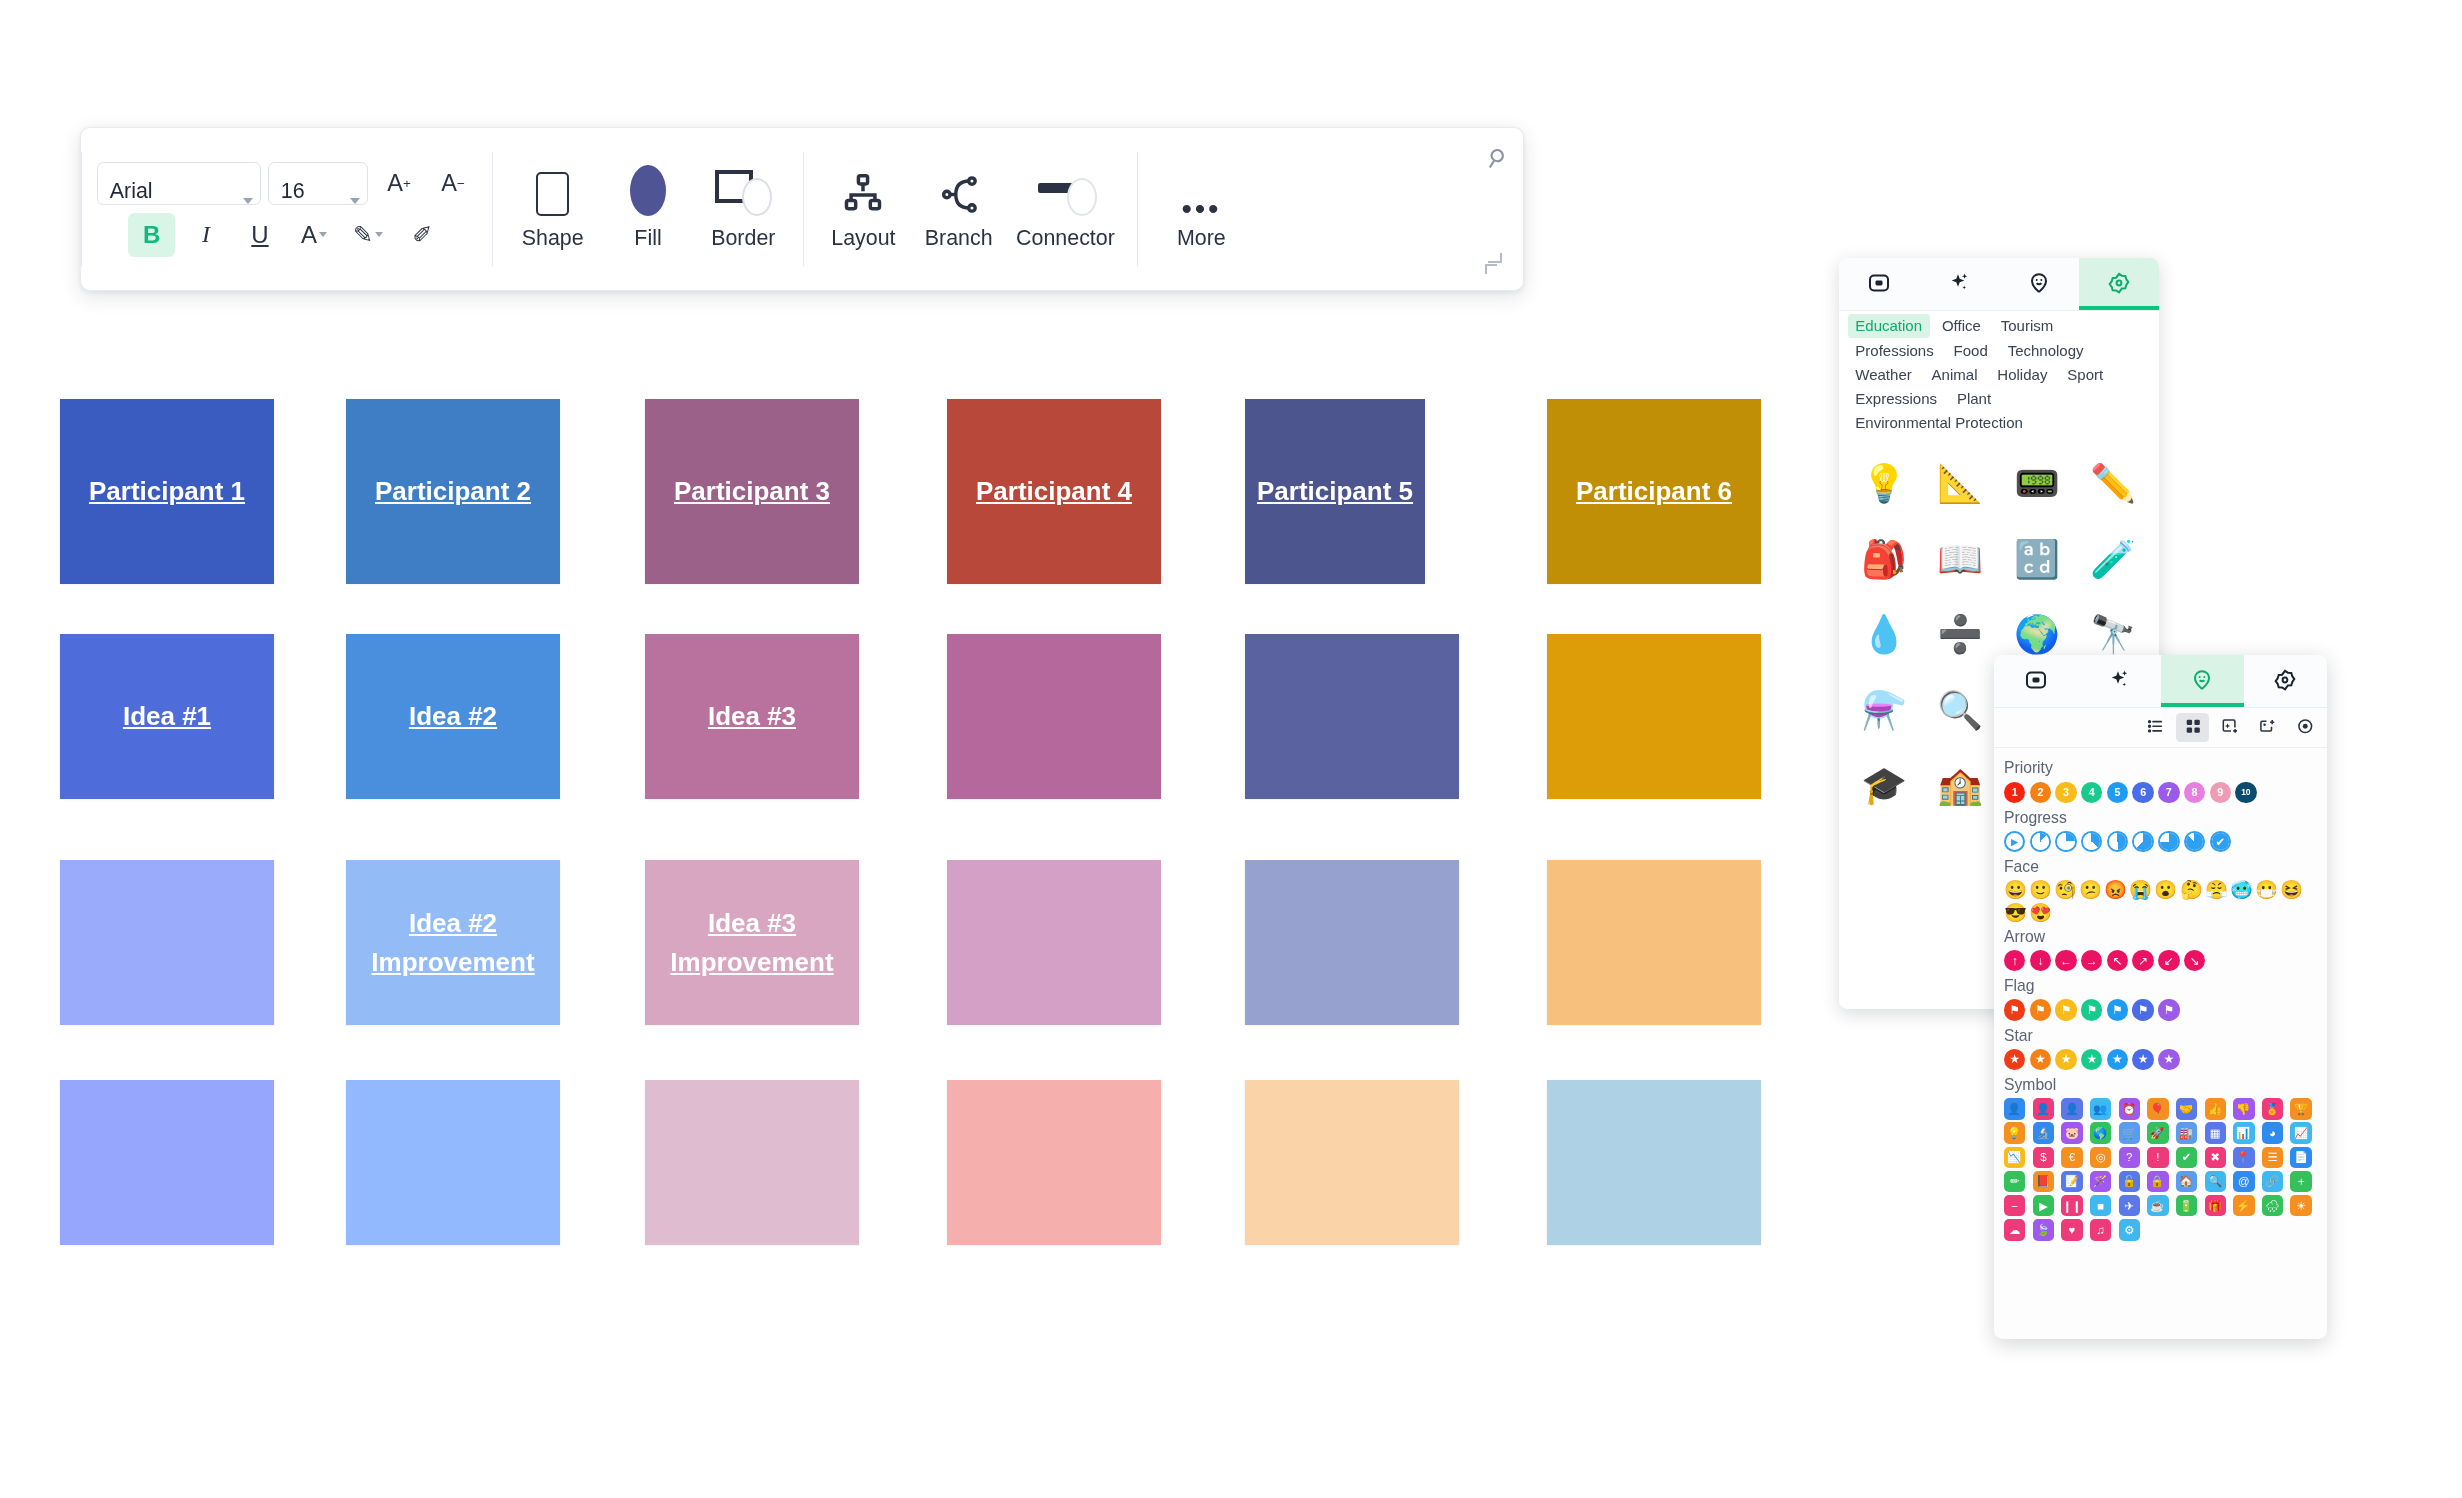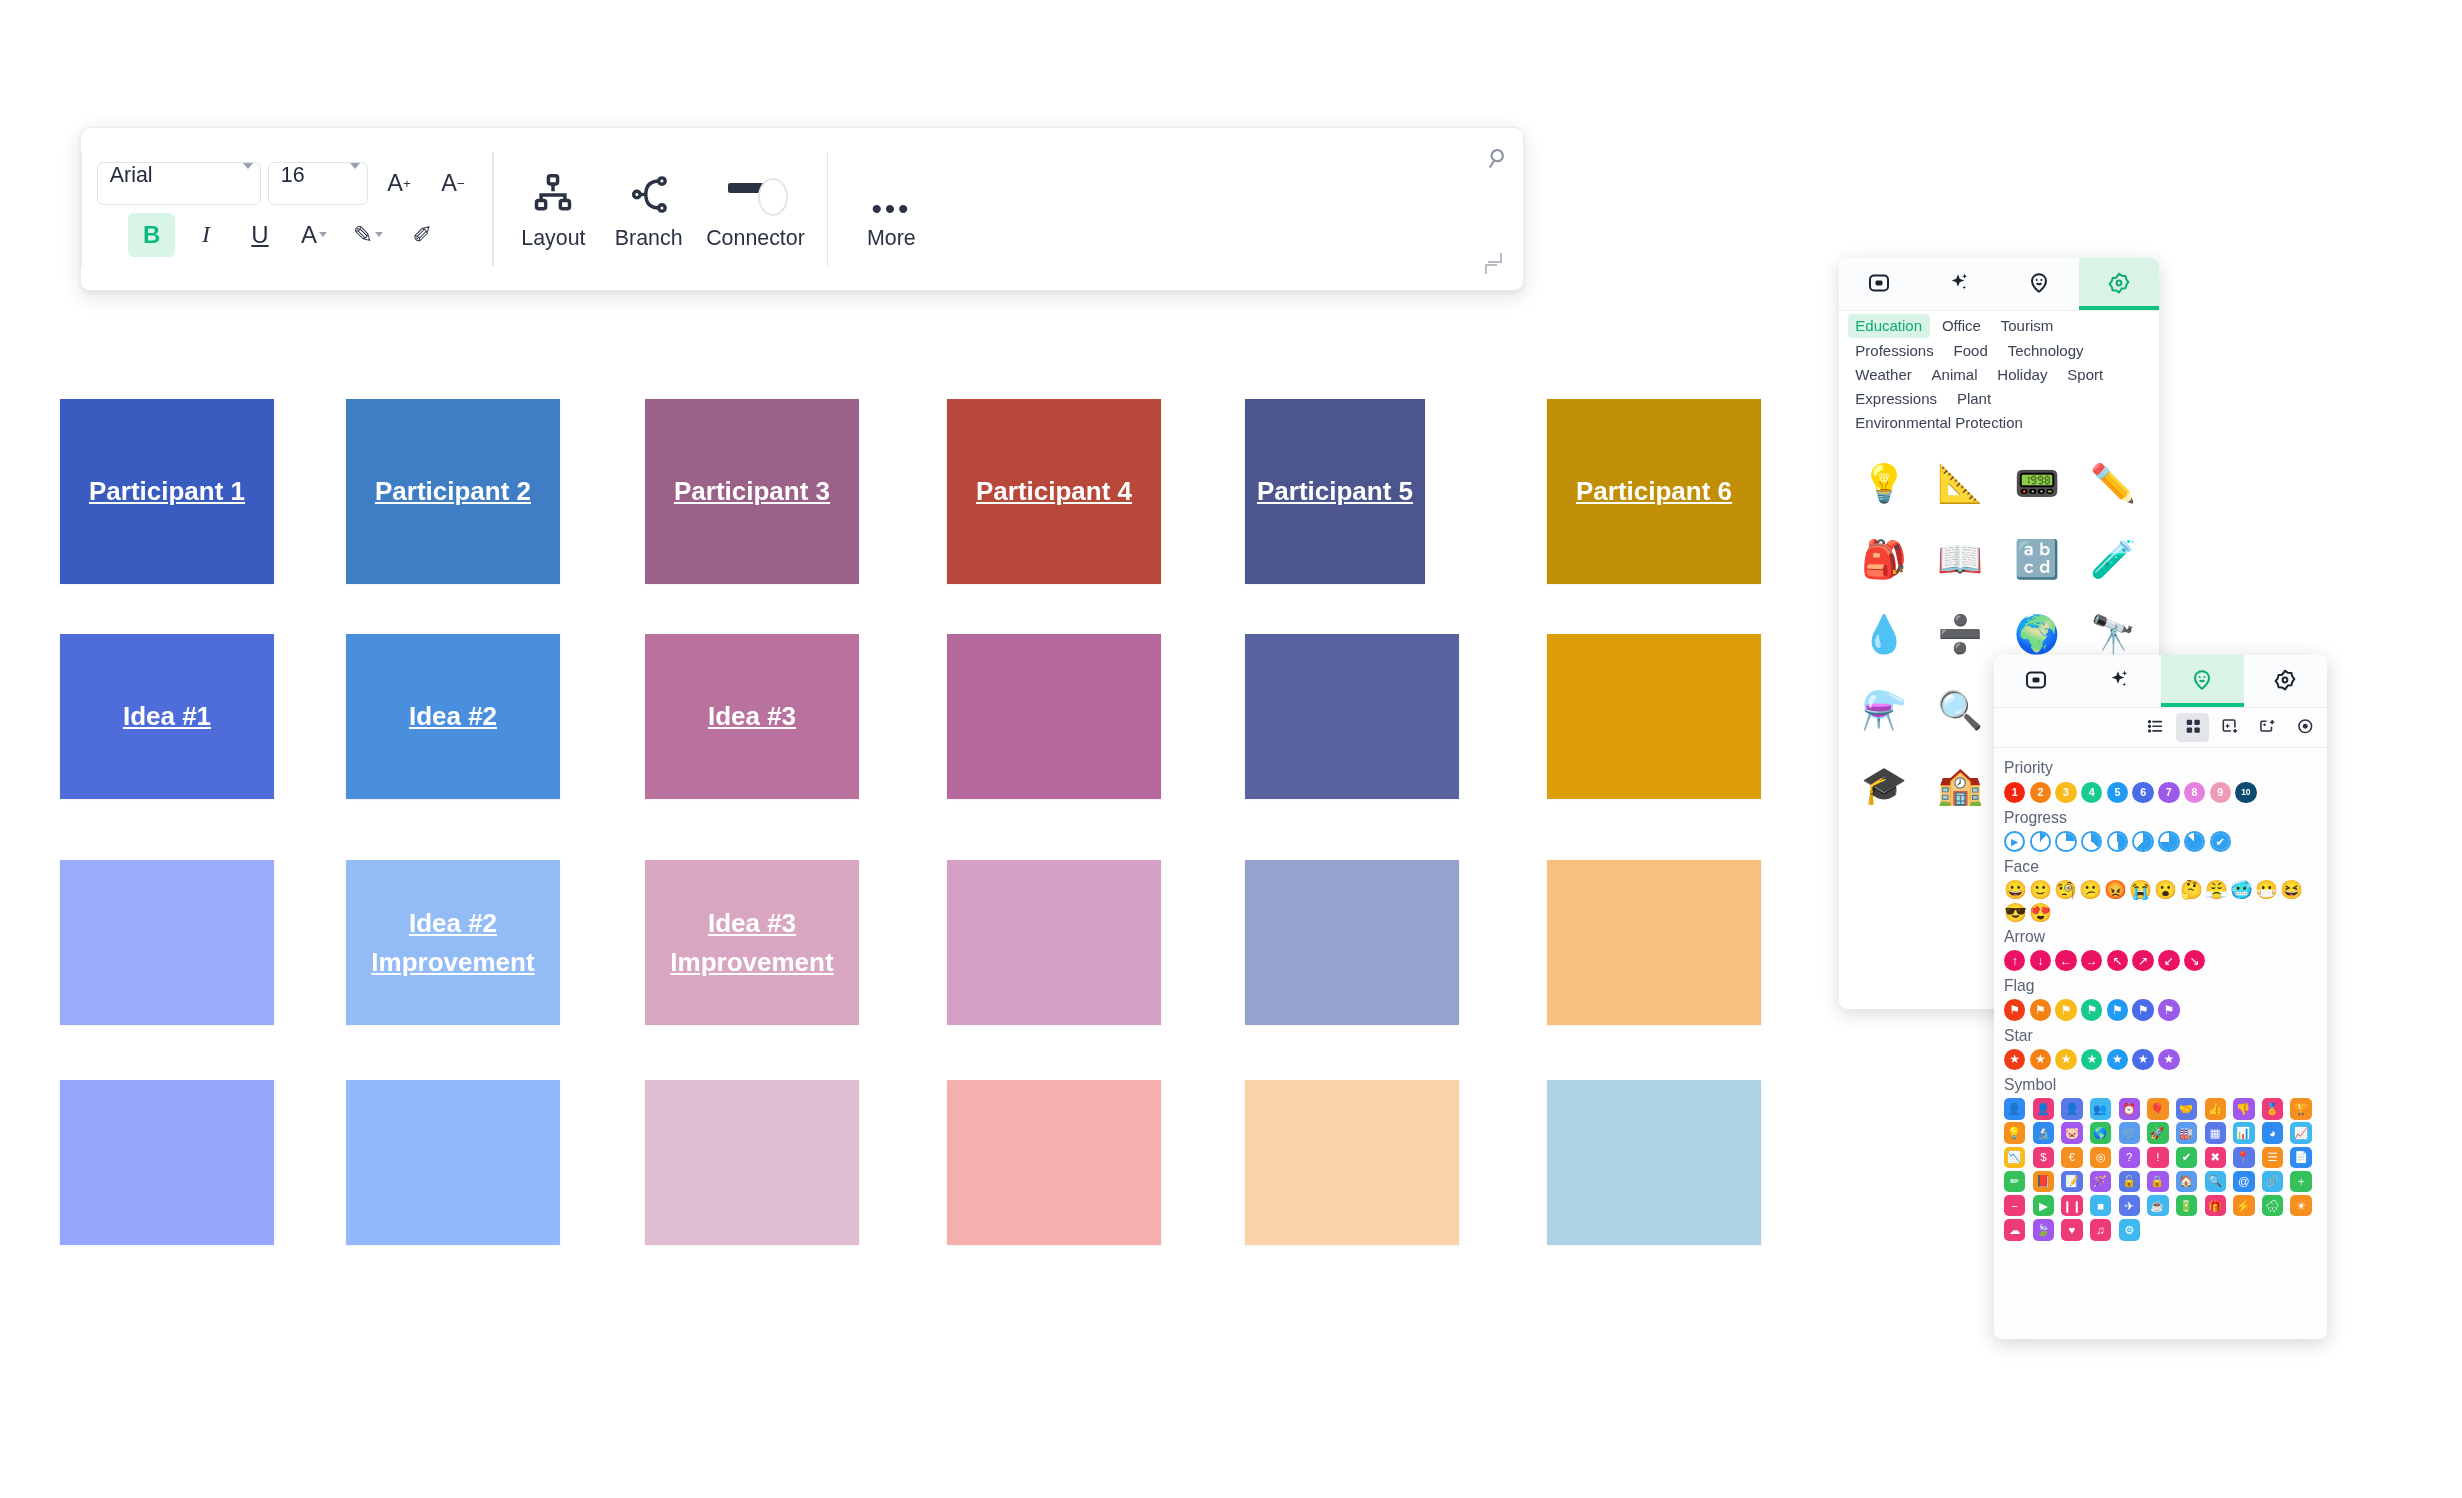--- a/index.html
+++ b/index.html
@@ -36,21 +36,21 @@
     -webkit-background-clip: text; background-clip: text; color: transparent;
     font-family: "Liberation Sans", sans-serif;
   }
   #ai-caption { font-size: 19px; color: #3d4456; line-height: 1.22; text-align: center; }
 
   
   #text-block { flex-direction: column; justify-content: center; padding: 0 15.7px; gap: 7.1px; }
   .tb-row { display: flex; align-items: center; gap: 7.1px; }
   .combo {
     height: 43px; border: 0.7px solid #dfe2e9; border-radius: 6.4px;
-    background: #fff; display: flex; align-items: flex-start;
+    background: #fff; display: flex; align-items: flex-end;
     padding: 0 7.1px 0 11.4px; gap: 4px;
   }
   .combo .val { font-size: 21.4px; color: #222a3a; white-space: nowrap; }
   .combo .caret {
     width: 0; height: 0; margin-left: auto;
     border-left: 5.7px solid transparent; border-right: 5.7px solid transparent;
     border-top: 6.4px solid #9aa1af;
   }
   #font-combo { width: 164px; }
   #size-combo { width: 100px; }
@@ -239,20 +239,43 @@
         <span class="caret-sm"></span>
       </div>
       <div class="icon-btn">
         <span>✐</span>
       </div>
     </div>
   </div>
 
   <div class="tb-sep"></div>
 
+  <div id="shape-fill-border" class="tb-group">
+    <div class="tool-item">
+      <div class="glyph">
+          <div class="sq-outline"></div>
+        </div>
+      <div class="lbl">Shape</div>
+    </div>
+    <div class="tool-item">
+      <div class="glyph">
+          <div class="fill-ellipse"></div>
+        </div>
+      <div class="lbl">Fill</div>
+    </div>
+    <div class="tool-item">
+      <div class="glyph">
+        <div class="border-glyph">
+            <div class="br-box"></div>
+            <div class="br-circ"></div>
+          </div>
+      </div>
+      <div class="lbl">Border</div>
+    </div>
+  </div>
 
   <div class="tb-sep"></div>
 
   <div id="layout-group" class="tb-group">
     <div class="tool-item">
       <div class="glyph">
         <svg width="44" height="44" viewBox="0 0 24 24" fill="none" stroke="#2b3243" stroke-width="1.9">
           <rect x="9.5" y="2" width="5" height="4.5" rx="1"></rect>
           <rect x="3" y="15.5" width="5" height="4.5" rx="1"></rect>
           <rect x="16" y="15.5" width="5" height="4.5" rx="1"></rect>

